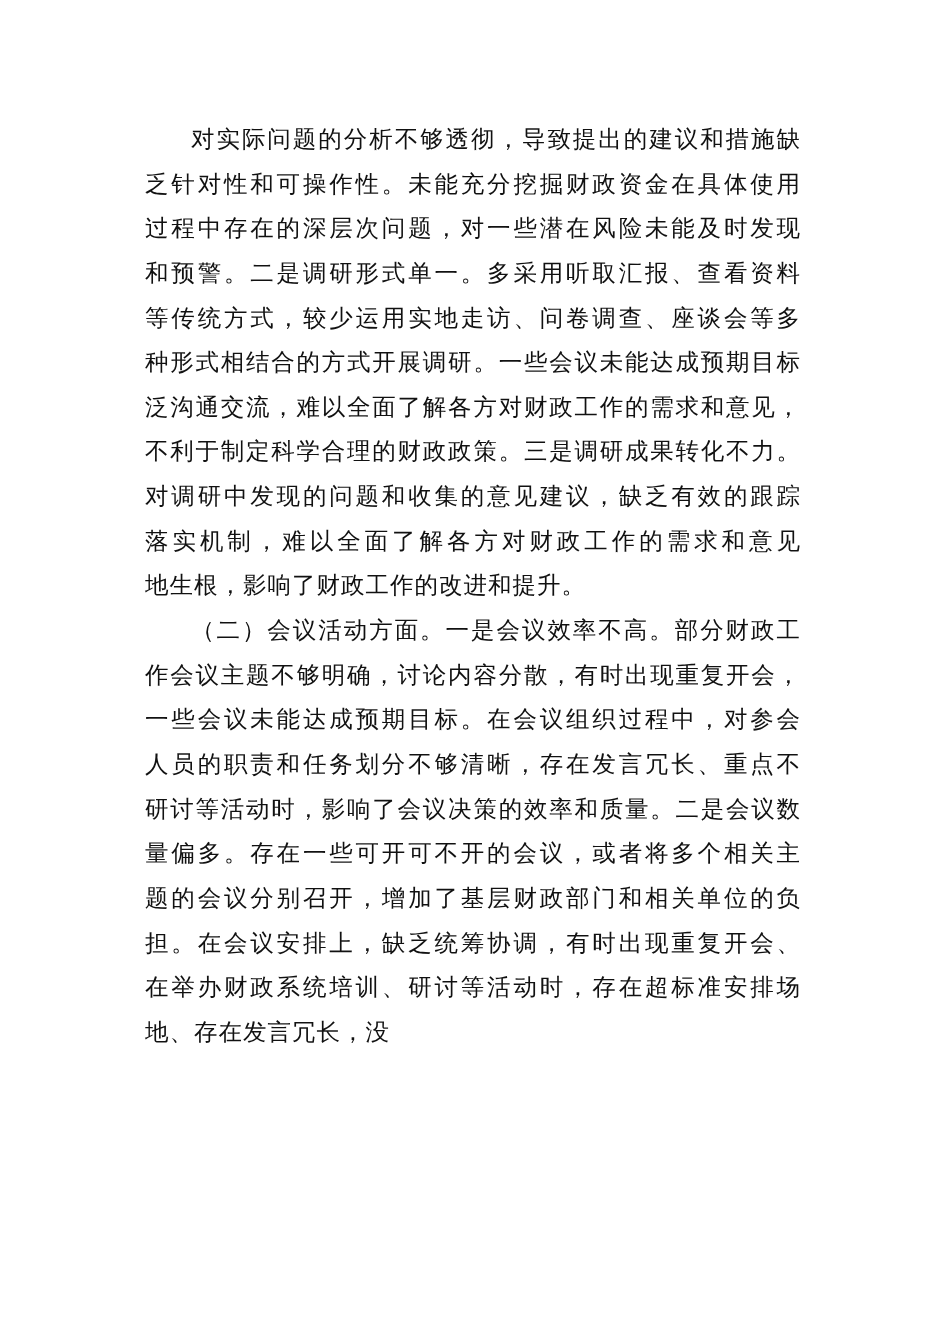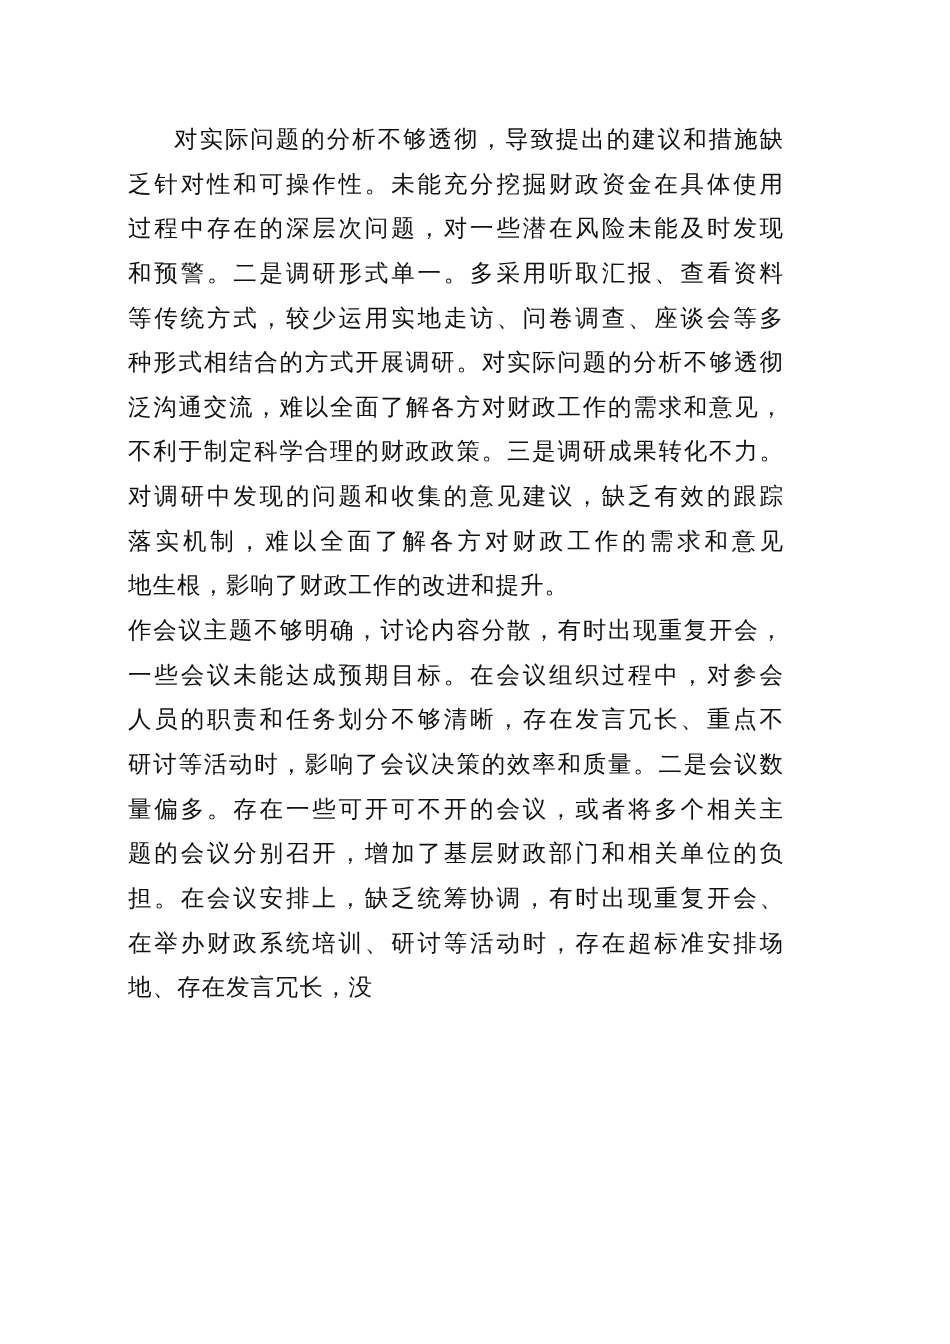--- a/index.html
+++ b/index.html
@@ -8,21 +8,21 @@
     background: #ffffff;
   }
   body {
     width: 950px;
     height: 1344px;
     position: relative;
     overflow: hidden;
   }
   .page {
     position: absolute;
-    left: 128px;
+    left: 145px;
     top: 117px;
     width: 656px;
     font-family: "DejaVu Sans", "Liberation Sans", sans-serif;
     font-size: 23.5px;
     color: #111111;
   }
   .line {
     height: 44.65px;
     line-height: 44.65px;
     white-space: nowrap;
@@ -39,26 +39,27 @@
 </style>
 </head>
 <body>
 
 <div class="page">
   <div class="line indent">对实际问题的分析不够透彻，导致提出的建议和措施缺</div>
   <div class="line">乏针对性和可操作性。未能充分挖掘财政资金在具体使用</div>
   <div class="line">过程中存在的深层次问题，对一些潜在风险未能及时发现</div>
   <div class="line">和预警。二是调研形式单一。多采用听取汇报、查看资料</div>
   <div class="line">等传统方式，较少运用实地走访、问卷调查、座谈会等多</div>
-  <div class="line">种形式相结合的方式开展调研。对实际问题的分析不够透彻</div>
+  <div class="line">种形式相结合的方式开展调研。一些会议未能达成预期目标</div>
   <div class="line">泛沟通交流，难以全面了解各方对财政工作的需求和意见，</div>
   <div class="line">不利于制定科学合理的财政政策。三是调研成果转化不力。</div>
   <div class="line">对调研中发现的问题和收集的意见建议，缺乏有效的跟踪</div>
   <div class="line">落实机制，难以全面了解各方对财政工作的需求和意见</div>
   <div class="line last">地生根，影响了财政工作的改进和提升。</div>
+  <div class="line indent">（二）会议活动方面。一是会议效率不高。部分财政工</div>
   <div class="line">作会议主题不够明确，讨论内容分散，有时出现重复开会，</div>
   <div class="line">一些会议未能达成预期目标。在会议组织过程中，对参会</div>
   <div class="line">人员的职责和任务划分不够清晰，存在发言冗长、重点不</div>
   <div class="line">研讨等活动时，影响了会议决策的效率和质量。二是会议数</div>
   <div class="line">量偏多。存在一些可开可不开的会议，或者将多个相关主</div>
   <div class="line">题的会议分别召开，增加了基层财政部门和相关单位的负</div>
   <div class="line">担。在会议安排上，缺乏统筹协调，有时出现重复开会、</div>
   <div class="line">在举办财政系统培训、研讨等活动时，存在超标准安排场</div>
   <div class="line last">地、存在发言冗长，没</div>
 </div>

